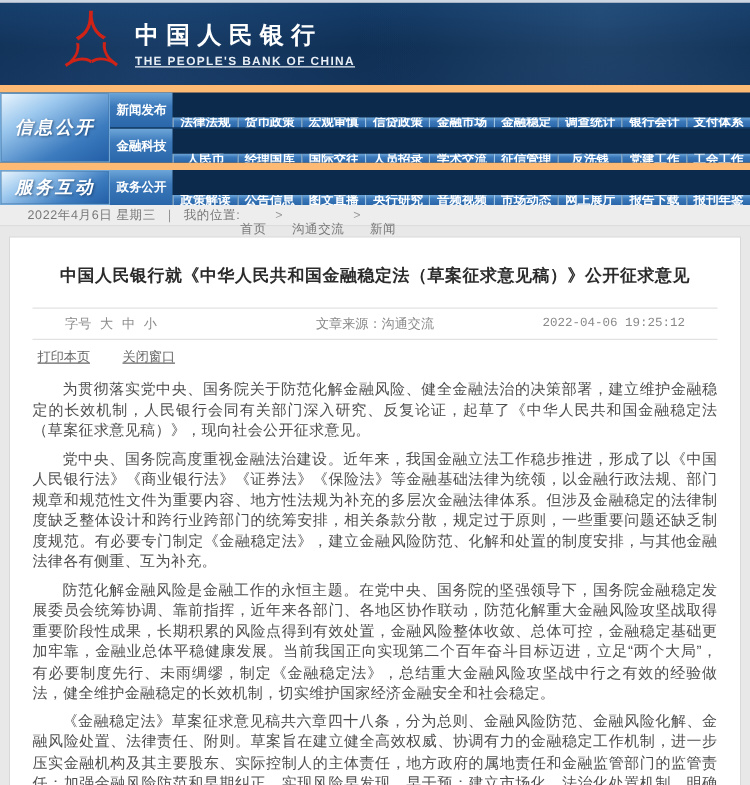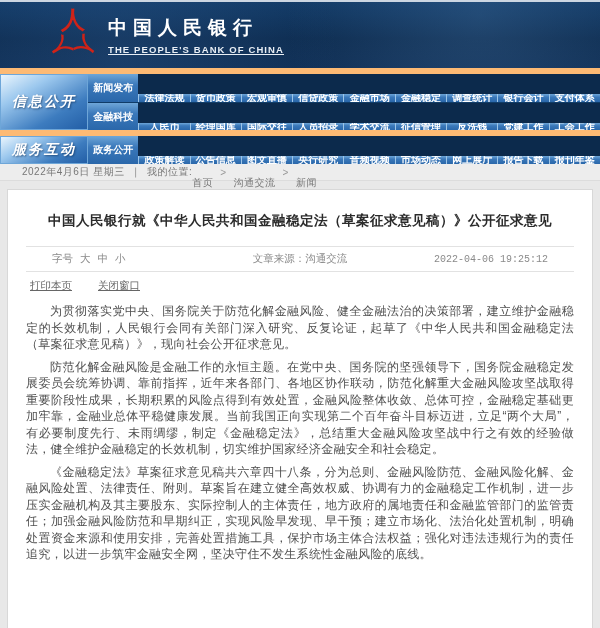--- a/index.html
+++ b/index.html
@@ -169,20 +169,21 @@
         <div class="meta-right">2022-04-06 19:25:12</div>
       </div>
 
       <div class="actions-row">
         <a>打印本页</a>
         <a>关闭窗口</a>
       </div>
 
       <div class="article-body">
         <p>为贯彻落实党中央、国务院关于防范化解金融风险、健全金融法治的决策部署，建立维护金融稳定的长效机制，人民银行会同有关部门深入研究、反复论证，起草了《中华人民共和国金融稳定法（草案征求意见稿）》，现向社会公开征求意见。</p>
+        <p>党中央、国务院高度重视金融法治建设。近年来，我国金融立法工作稳步推进，形成了以《中国人民银行法》《商业银行法》《证券法》《保险法》等金融基础法律为统领，以金融行政法规、部门规章和规范性文件为重要内容、地方性法规为补充的多层次金融法律体系。但涉及金融稳定的法律制度缺乏整体设计和跨行业跨部门的统筹安排，相关条款分散，规定过于原则，一些重要问题还缺乏制度规范。有必要专门制定《金融稳定法》，建立金融风险防范、化解和处置的制度安排，与其他金融法律各有侧重、互为补充。</p>
         <p>防范化解金融风险是金融工作的永恒主题。在党中央、国务院的坚强领导下，国务院金融稳定发展委员会统筹协调、靠前指挥，近年来各部门、各地区协作联动，防范化解重大金融风险攻坚战取得重要阶段性成果，长期积累的风险点得到有效处置，金融风险整体收敛、总体可控，金融稳定基础更加牢靠，金融业总体平稳健康发展。当前我国正向实现第二个百年奋斗目标迈进，立足“两个大局”，有必要制度先行、未雨绸缪，制定《金融稳定法》，总结重大金融风险攻坚战中行之有效的经验做法，健全维护金融稳定的长效机制，切实维护国家经济金融安全和社会稳定。</p>
         <p>《金融稳定法》草案征求意见稿共六章四十八条，分为总则、金融风险防范、金融风险化解、金融风险处置、法律责任、附则。草案旨在建立健全高效权威、协调有力的金融稳定工作机制，进一步压实金融机构及其主要股东、实际控制人的主体责任，地方政府的属地责任和金融监管部门的监管责任；加强金融风险防范和早期纠正，实现风险早发现、早干预；建立市场化、法治化处置机制，明确处置资金来源和使用安排，完善处置措施工具，保护市场主体合法权益；强化对违法违规行为的责任追究，以进一步筑牢金融安全网，坚决守住不发生系统性金融风险的底线。</p>
 
       </div>
     </div>
   </main>
 
 </div>
 
 </body></html>

